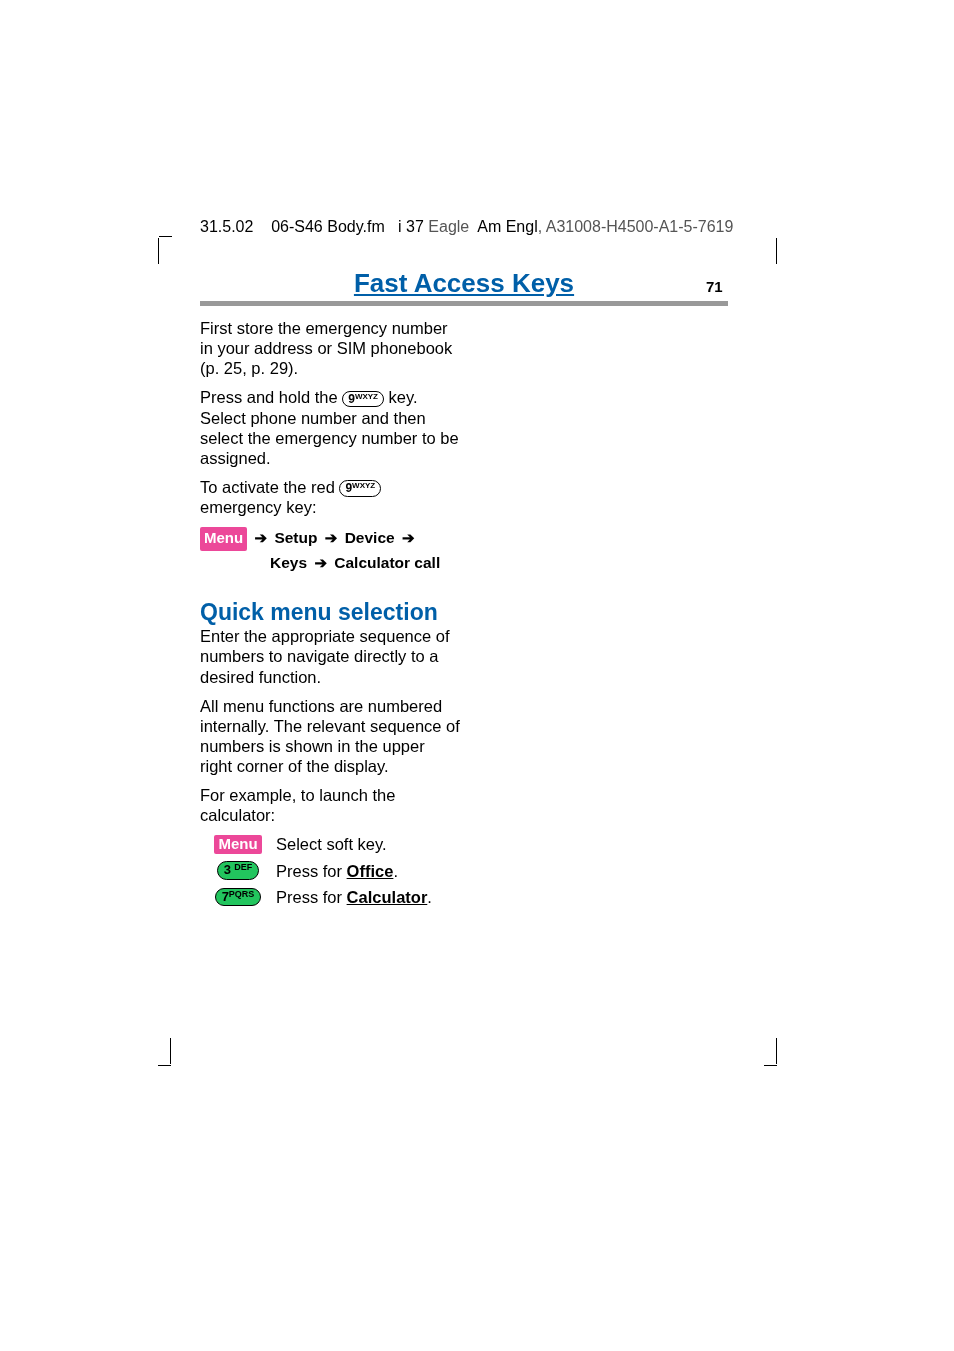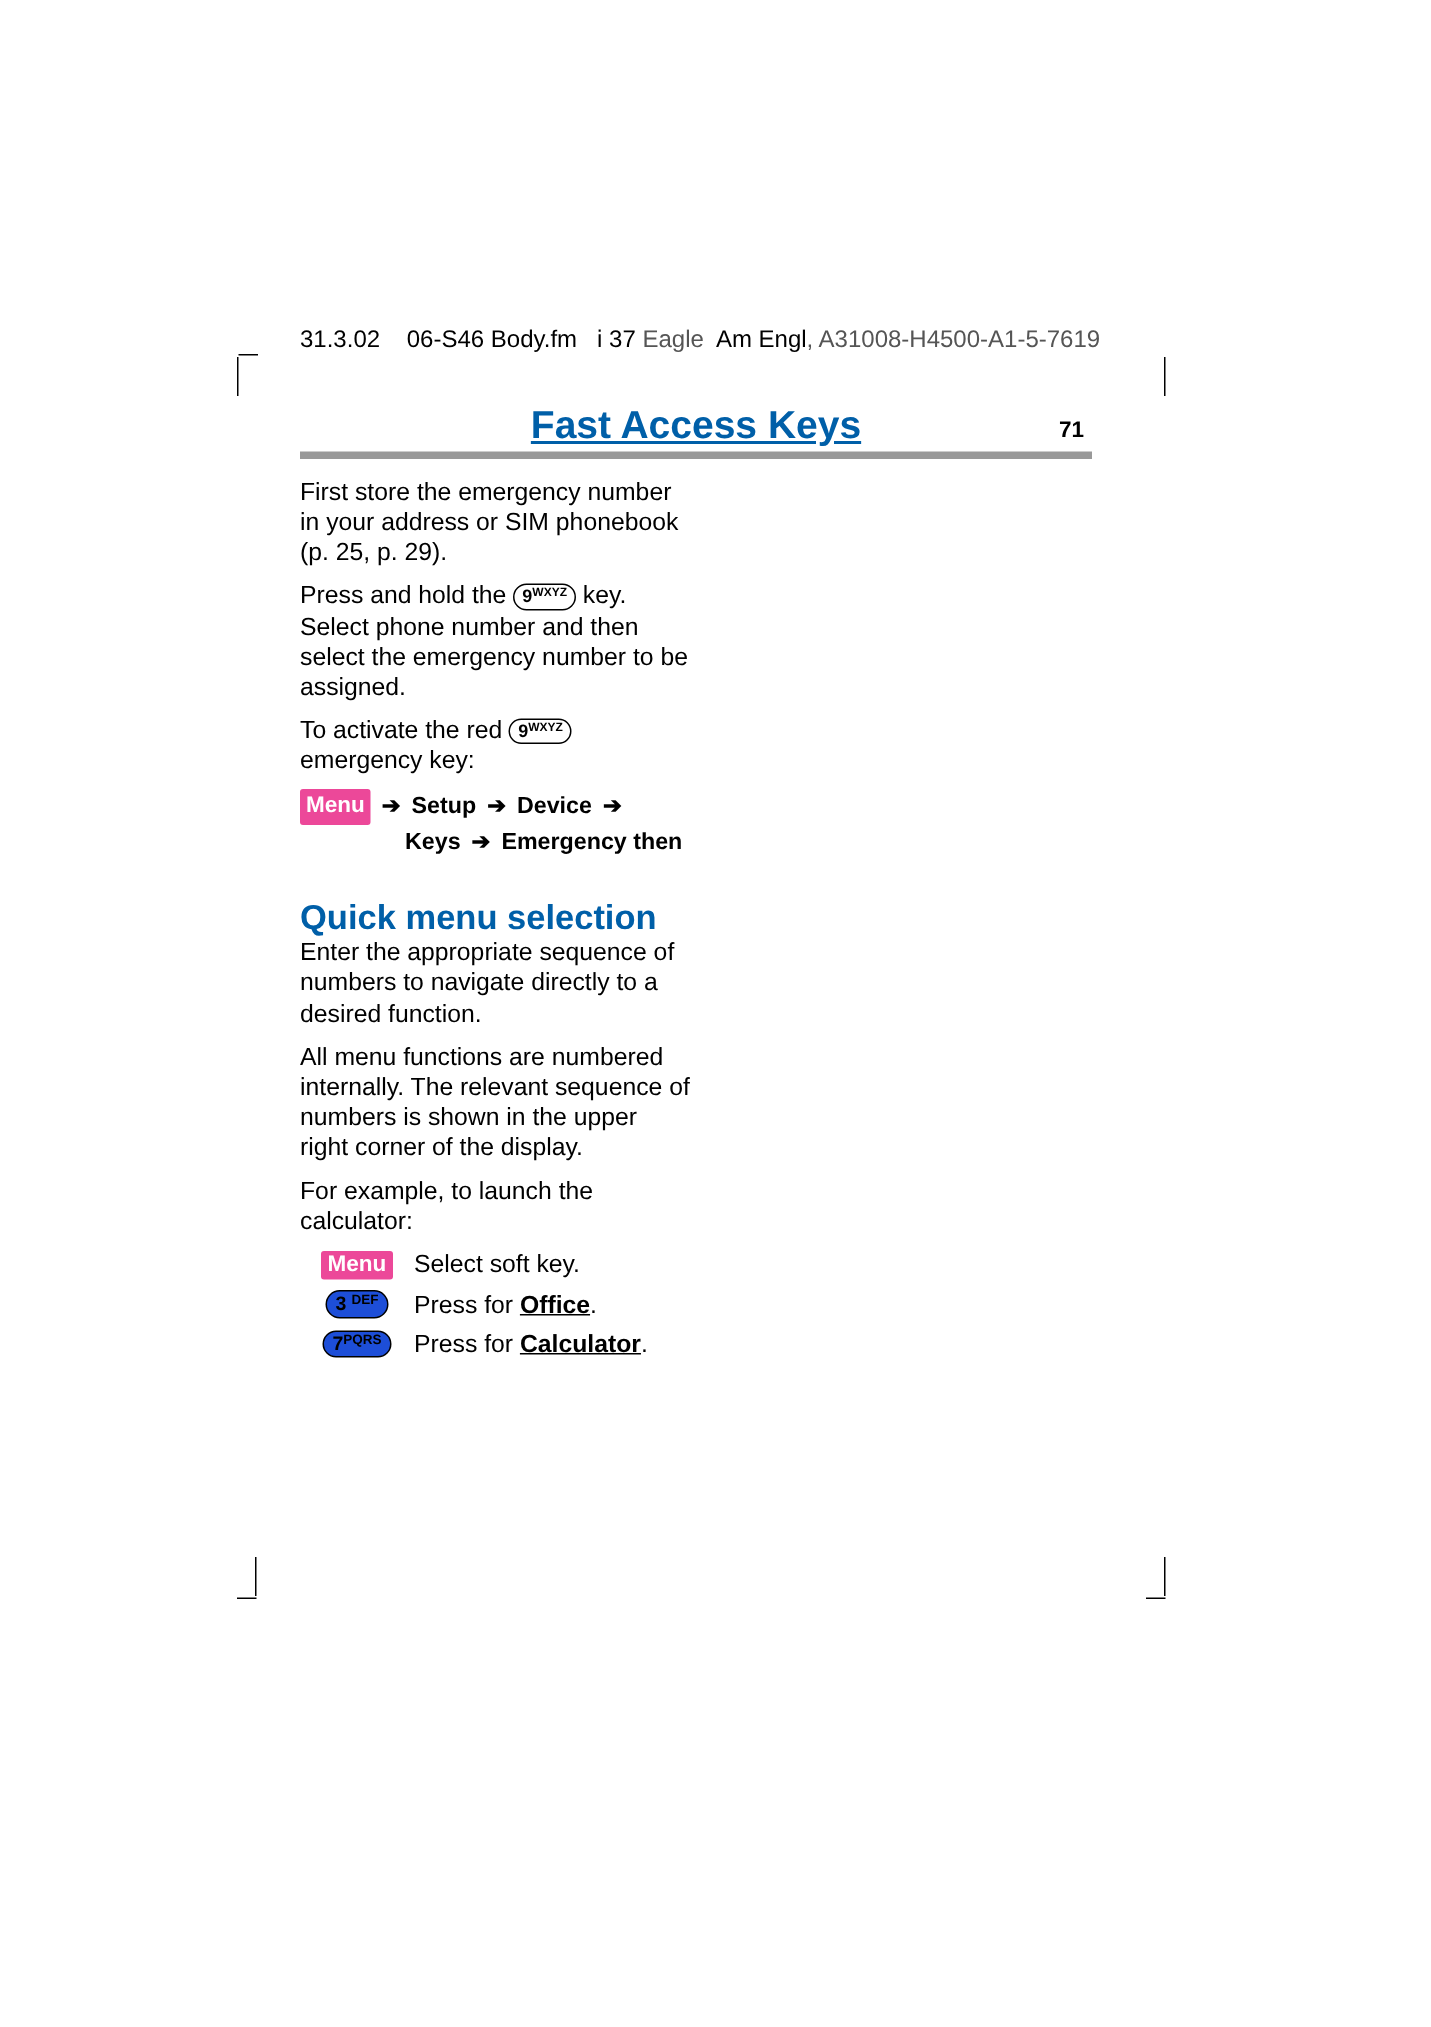--- a/index.html
+++ b/index.html
@@ -104,31 +104,31 @@
     .step-text { flex: 1; font-size: 16.5px; }
     .keybtn {
       display: inline-block;
       border: 1.5px solid #000;
       border-radius: 11px;
       padding: 1px 6px;
       font-size: 12px;
       font-weight: bold;
       font-style: italic;
       line-height: 1.1;
-      background: #1d4ed8;
+      background: #22c55e;
     }
     .keybtn .d { font-size: 13px; font-style: normal; font-weight: bold; }
     .keybtn .lbl { font-size: 9px; font-style: normal; font-weight: bold; vertical-align: top; }
     .bold { font-weight: bold; text-decoration: underline; }
   </style>
 </head>
 <body>
 
 <div class="header-line">
-  <span>31.3.02</span>&nbsp;&nbsp;&nbsp;
+  <span>31.5.02</span>&nbsp;&nbsp;&nbsp;
   <span>06-S46 Body.fm</span>&nbsp;&nbsp;
   <span>i 37</span>
   <span class="light">Eagle</span>&nbsp;
   <span>Am Engl</span><span class="light">, A31008-H4500-A1-5-7619</span>
 </div>
 
 <div class="crop-tl">
   <div class="crop-box">
       <span class="crop-h" style="position:absolute;top:0;right:0;"></span>
       <span class="crop-v" style="position:absolute;top:2px;left:0;"></span>
@@ -170,21 +170,21 @@
   <div class="nav-seq">
     <span class="menu-box">Menu</span>
     <span class="arrow">➔</span>
     <span>Setup</span>
     <span class="arrow">➔</span>
     <span>Device</span>
     <span class="arrow">➔</span>
     <span class="indent">
       <span>Keys</span>
       <span class="arrow">➔</span>
-      <span>Emergency then</span>
+      <span>Calculator call</span>
     </span>
   </div>
 
   <div class="section-title">Quick menu selection</div>
   <p>Enter the appropriate sequence of numbers to navigate directly to a desired function.</p>
   <p>All menu functions are numbered internally. The relevant sequence of numbers is shown in the upper right corner of the display.</p>
   <p>For example, to launch the calculator:</p>
 
   <div class="step-list">
     <div class="step-row">

